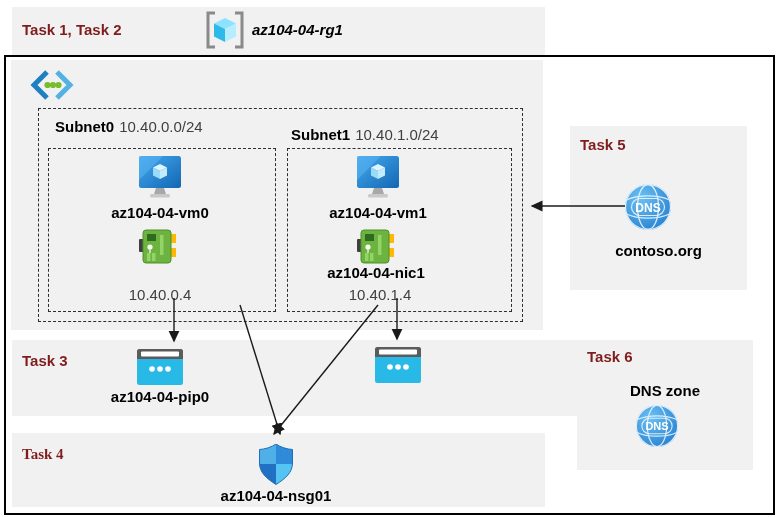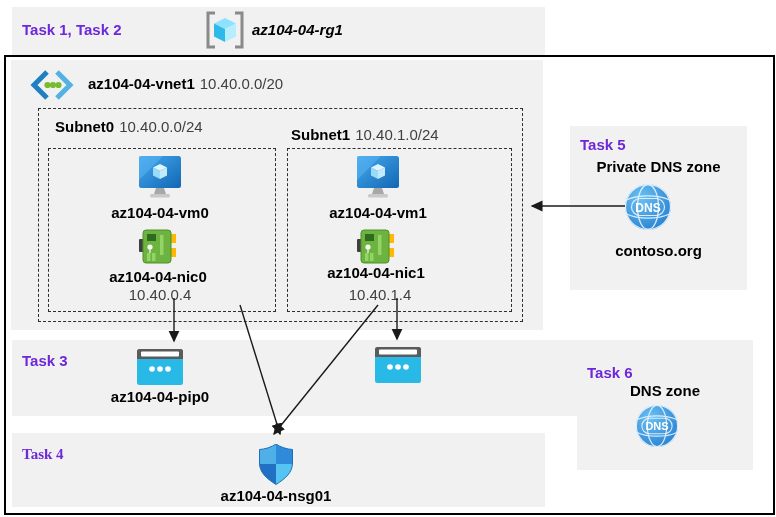--- a/index.html
+++ b/index.html
@@ -4,21 +4,21 @@
 <style>
   html,body{margin:0;padding:0;background:#fff;}
   #canvas{
     position:relative;width:776px;height:517px;background:#fff;
     font-family:"Liberation Sans",sans-serif;overflow:hidden;
   }
   .abs{position:absolute;}
   .panel{position:absolute;background:#F1F1F1;}
   .blackbox{position:absolute;border:2px solid #000;box-sizing:border-box;background:transparent;}
   .dashed{position:absolute;border:1px dashed #2e2e2e;box-sizing:border-box;}
-  .task{color:#6d28d9;font-weight:700;font-size:15px;line-height:18px;white-space:nowrap;text-align:right;}
+  .task{color:#7f1d1d;font-weight:700;font-size:15px;line-height:18px;white-space:nowrap;text-align:right;}
   .b{color:#000;font-weight:700;font-size:15px;line-height:18px;white-space:nowrap;}
   .ip{color:#404040;font-weight:400;font-size:15px;line-height:18px;white-space:nowrap;}
   .ctr{text-align:center;}
   .lblrow .ip{margin-left:5px;}
   svg{display:block;}
   #arrows{position:absolute;left:0;top:0;pointer-events:none;}
 </style>
 </head>
 <body>
 
@@ -43,23 +43,20 @@
   <div class="panel" style="left:11px;top:60px;width:532px;height:270px;">
 
     <span class="abs" style="left:17px;top:10px;">
       <svg width="48" height="30" viewBox="0 0 48 30">
         <path d="M19,2 L6,15 L19,28" stroke="#1E7FC1" stroke-width="5" fill="none"></path>
         <path d="M29,2 L42,15 L29,28" stroke="#53B1E4" stroke-width="5" fill="none"></path>
         <circle cx="19.5" cy="15" r="3.1" fill="#76BC2D"></circle>
         <circle cx="25" cy="15" r="3.1" fill="#76BC2D"></circle>
         <circle cx="30.5" cy="15" r="3.1" fill="#76BC2D"></circle>
       </svg>
-    </span>
-    <span class="abs lblrow" style="left:77px;top:15px;">
-      <span class="b">az104-04-vnet1</span><span class="ip">10.40.0.0/20</span>
     </span>
 
     <div class="dashed" style="left:27px;top:48px;width:485px;height:214px;"></div>
 
     <span class="abs lblrow" style="left:44px;top:58px;">
       <span class="b">Subnet0</span><span class="ip">10.40.0.0/24</span>
     </span>
     <div class="dashed" style="left:37px;top:88px;width:228px;height:164px;"></div>
 
     <span class="abs lblrow" style="left:280px;top:66px;">
@@ -94,21 +91,20 @@
       <rect x="31" y="20" width="6" height="9" fill="#FFB900"></rect>
       <rect x="4" y="2" width="28" height="33" rx="3" fill="#6CB33F" stroke="#4E8F2F" stroke-width="1"></rect>
       <rect x="8" y="6" width="9" height="7" fill="#2F6B1F"></rect>
       <rect x="21" y="7" width="3.5" height="20" fill="#93D368"></rect>
       <rect x="8" y="25" width="3.5" height="8" fill="#93D368"></rect>
       <rect x="13" y="25" width="3.5" height="8" fill="#93D368"></rect>
       <circle cx="11" cy="19" r="2.6" fill="#FFFFFF" opacity="0.95"></circle>
       <path d="M11,21 V25" stroke="#E2F3D5" stroke-width="1.4"></path>
     </svg>
   </span>
-  <div class="abs b ctr" style="left:88px;top:268px;width:140px;">az104-04-nic0</div>
   <div class="abs ip ctr" style="left:90px;top:286px;width:140px;">10.40.0.4</div>
 
   <span class="abs" style="left:355px;top:156px;">
     <svg width="46" height="46" viewBox="0 0 46 46">
       <rect x="2" y="0" width="42" height="32" rx="2.5" fill="url(#vmg)"></rect>
       <polygon points="2,0 26,0 2,24" fill="#59B5F2" opacity="0.55"></polygon>
       <polygon points="23,8 30,11.5 23,15 16,11.5" fill="#DCF5FF"></polygon>
       <polygon points="16,11.5 23,15 23,23 16,19.5" fill="#9ADBF7"></polygon>
       <polygon points="30,11.5 23,15 23,23 30,19.5" fill="#C2EBFD"></polygon>
       <polygon points="19,32 27,32 29,38 17,38" fill="#A8A8A8"></polygon>
@@ -178,21 +174,20 @@
         <rect x="0" y="20" width="18" height="22" fill="#2270C4"></rect>
         <rect x="18" y="20" width="18" height="22" fill="#55C4F2"></rect>
       </g>
       <path d="M18,0 C13.5,3.2 7,5.2 1.5,5.5 V19 c0,9.5 7,15.5 16.5,21.5 C27.5,34.5 34.5,28.5 34.5,19 V5.5 C29,5.2 22.5,3.2 18,0 Z" fill="none" stroke="#1C6FB8" stroke-width="1"></path>
     </svg>
   </span>
   <div class="abs b ctr" style="left:196px;top:487px;width:160px;">az104-04-nsg01</div>
 
   <div class="panel" style="left:570px;top:126px;width:177px;height:164px;">
     <span class="task abs" style="left:10px;top:10px;">Task 5</span>
-    <div class="abs b ctr" style="left:0;top:32px;width:177px;">Private DNS zone</div>
     <span class="abs" style="left:54px;top:57px;">
       <svg width="48" height="48" viewBox="0 0 48 48">
         <defs>
           <radialGradient id="dnsg" cx="0.35" cy="0.3" r="0.9">
             <stop offset="0" stop-color="#6CC0F2"></stop>
               <stop offset="1" stop-color="#1E78CB"></stop>
           </radialGradient>
         </defs>
         <circle cx="24" cy="24" r="23" fill="url(#dnsg)"></circle>
         <g stroke="#EAF5FE" stroke-width="1.3" fill="none" opacity="0.9">
@@ -202,21 +197,21 @@
           <circle cx="24" cy="24" r="22.5"></circle>
         </g>
         <rect x="7.5" y="15.5" width="33" height="17" rx="8.5" fill="none" stroke="#F2F9FF" stroke-width="1.2" opacity="0.85"></rect>
         <text x="24" y="28.5" text-anchor="middle" font-size="12" font-weight="bold" fill="#FFFFFF" font-family="Liberation Sans, sans-serif">DNS</text>
       </svg>
     </span>
     <div class="abs b ctr" style="left:0;top:104px;width:177px;margin-top:12px;">contoso.org</div>
   </div>
 
   <div class="panel" style="left:577px;top:340px;width:176px;height:130px;">
-    <span class="task abs" style="left:10px;top:24px;">Task 6</span>
+    <span class="task abs" style="left:10px;top:8px;">Task 6</span>
     <div class="abs b ctr" style="left:0;top:42px;width:176px;">DNS zone</div>
     <span class="abs" style="left:58px;top:64px;">
       <svg width="44" height="44" viewBox="0 0 48 48">
         <circle cx="24" cy="24" r="23" fill="url(#dnsg)"></circle>
         <g stroke="#EAF5FE" stroke-width="1.3" fill="none" opacity="0.9">
           <ellipse cx="24" cy="24" rx="10.5" ry="22.5"></ellipse>
           <path d="M2.5,17 C14,11.5 34,11.5 45.5,17"></path>
           <path d="M2.5,31 C14,36.5 34,36.5 45.5,31"></path>
           <circle cx="24" cy="24" r="22.5"></circle>
         </g>

